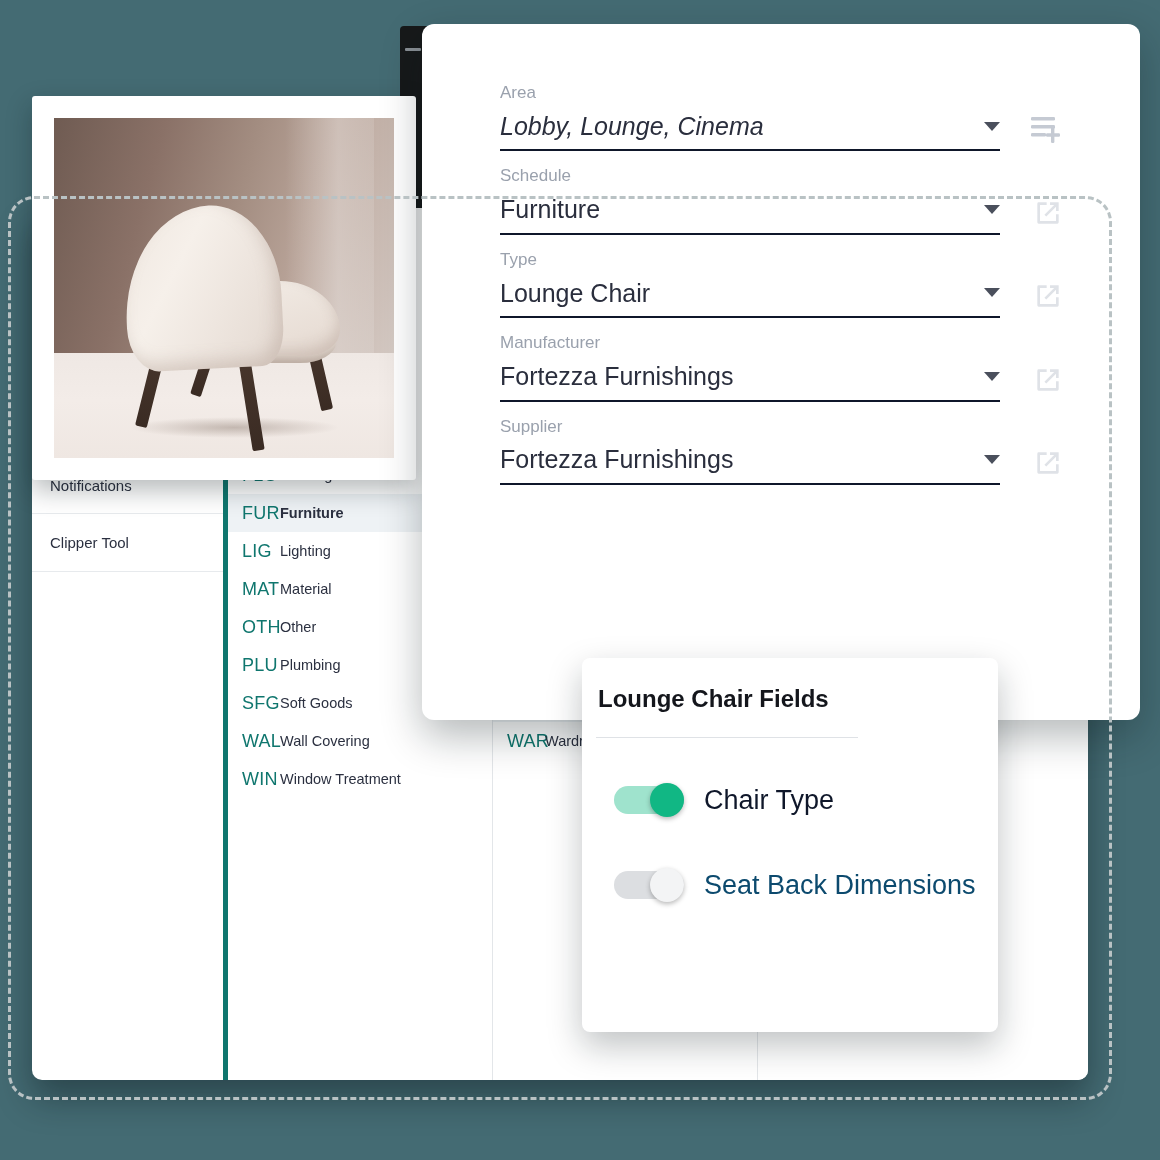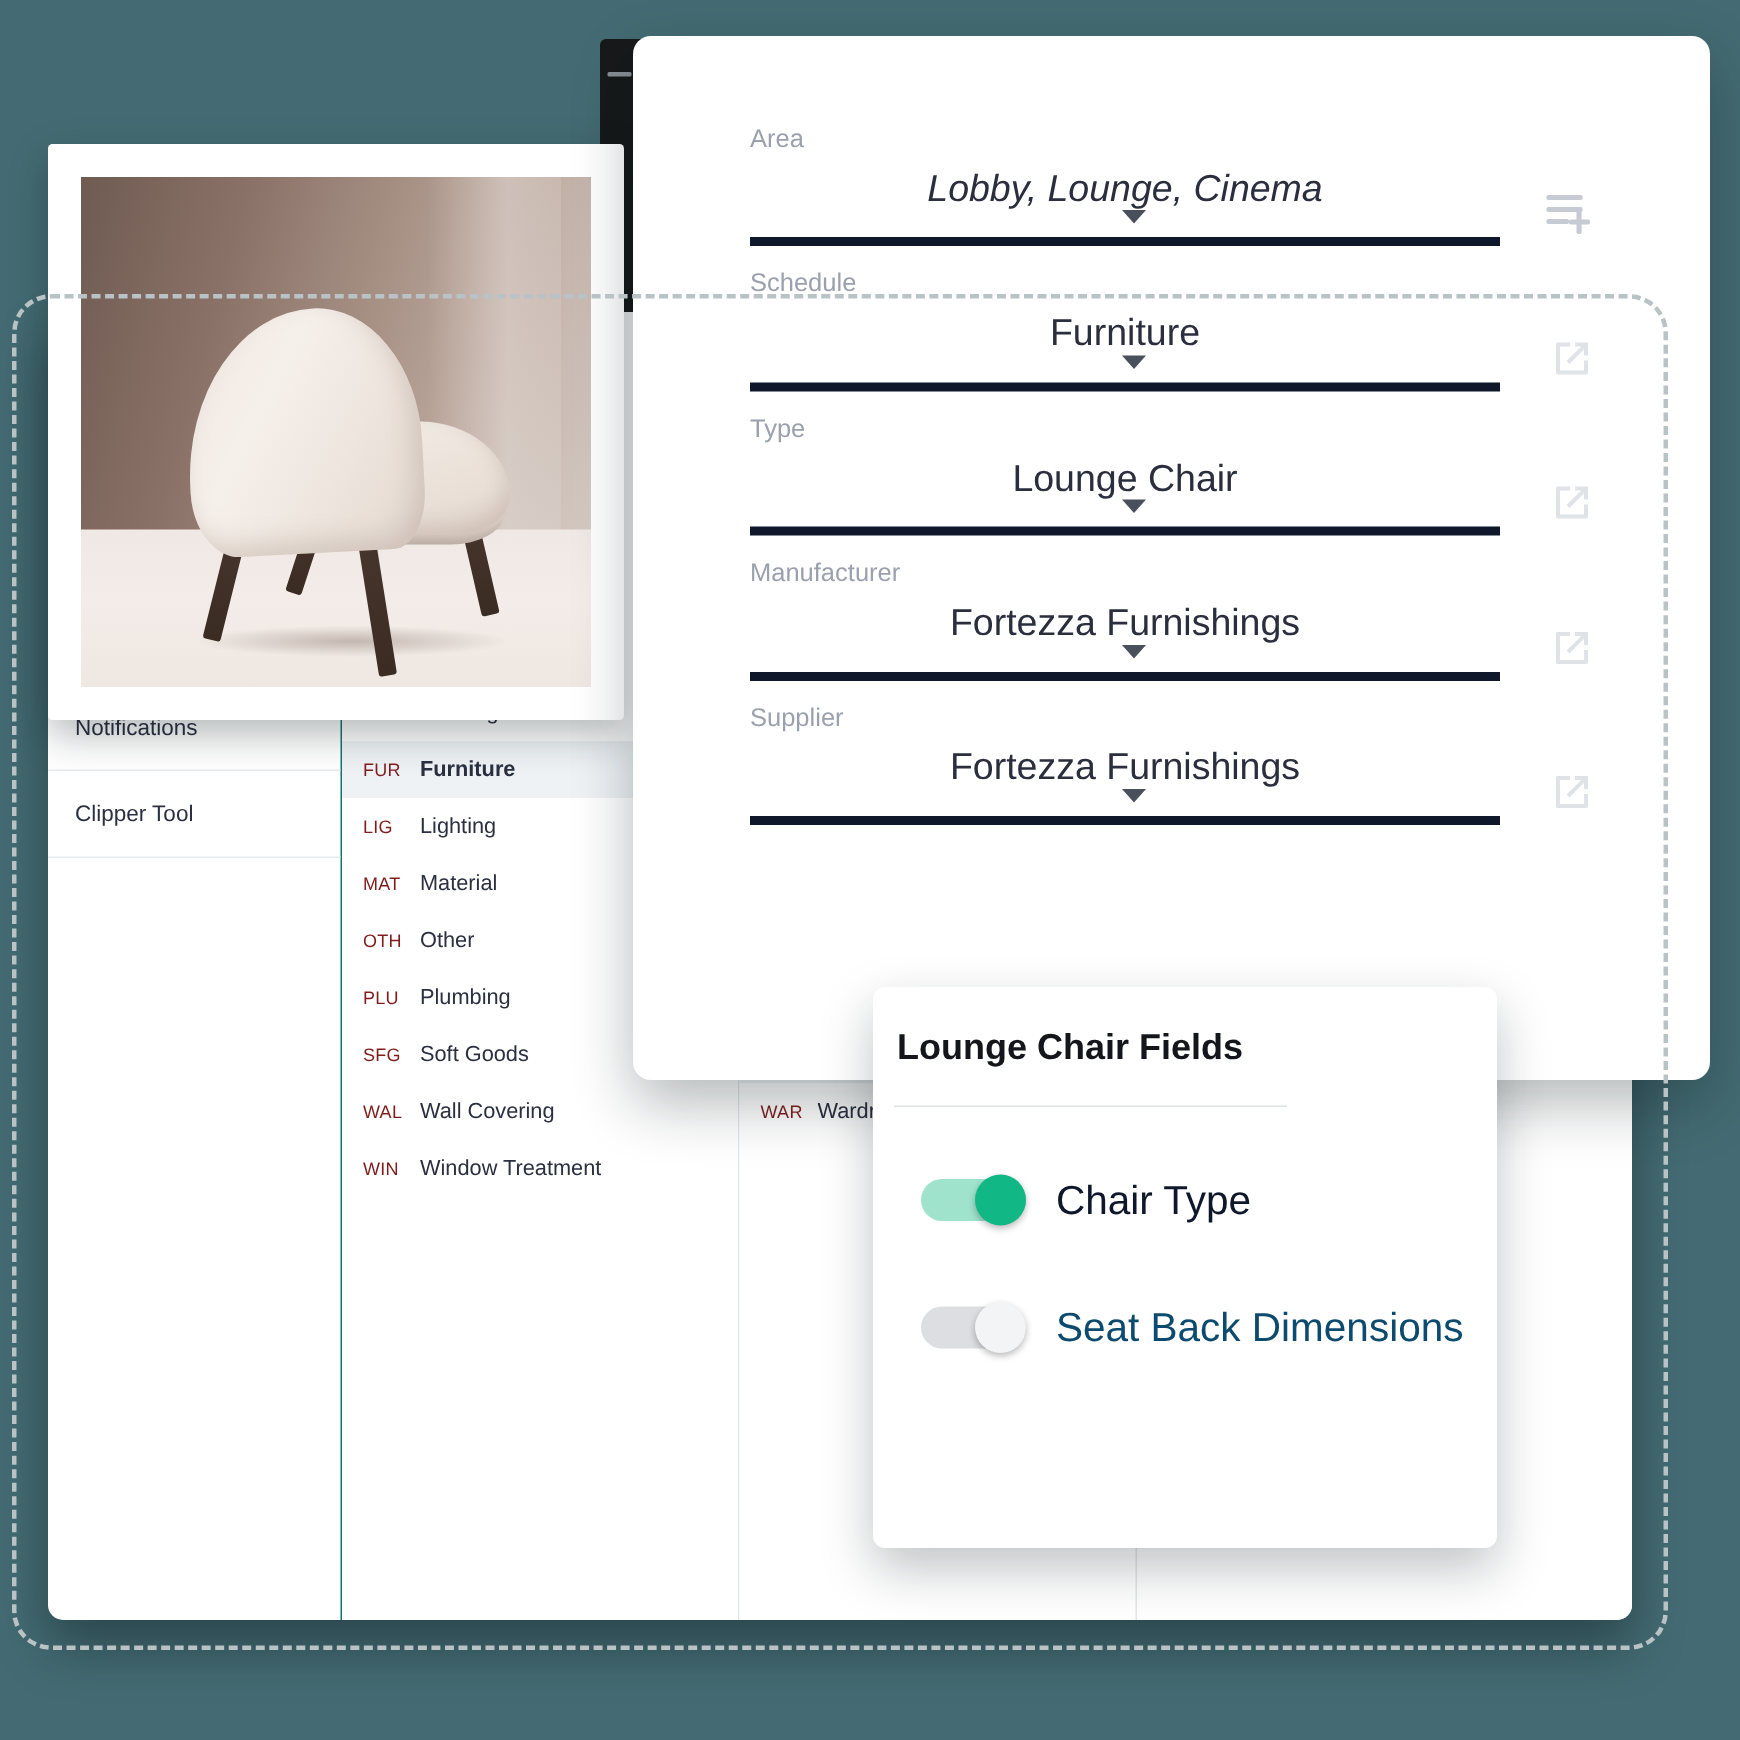--- a/index.html
+++ b/index.html
@@ -61,21 +61,21 @@
     border-radius: 10px;
     box-shadow: 0 18px 34px rgba(10,22,26,0.42);
     overflow: hidden;
     display: flex;
   }
 
   
   #app-nav {
     width: 196px;
     flex: 0 0 196px;
-    border-right: 1px solid #0f766e;
+    border-right: 5px solid #0f766e;
     box-sizing: border-box;
     padding-top: 248px;
   }
   .nav-item {
     height: 58px;
     line-height: 58px;
     padding-left: 18px;
     font-size: 15px;
     color: #2b3040;
     border-bottom: 1px solid #e7eaed;
@@ -114,22 +114,22 @@
     align-items: center;
     font-size: 14.5px;
     box-sizing: border-box;
   }
   .list-row.selected { background: #eef2f5; }
   .row-code {
     width: 52px;
     flex: 0 0 52px;
     padding-left: 14px;
     box-sizing: border-box;
-    color: #7f1d1d;
-    font-size: 12px;
+    color: #0f766e;
+    font-size: 18px;
     letter-spacing: 0.2px;
   }
   .row-label {
     color: #2b3040;
     white-space: nowrap;
     overflow: hidden;
   }
   .list-row.selected .row-label { font-weight: 700; }
 
   
@@ -250,23 +250,22 @@
   }
   .field-label {
     font-size: 17px;
     color: #9aa1ad;
     margin-bottom: 9px;
     line-height: 1.1;
   }
   .field-control {
     display: flex;
     align-items: center;
-    border-bottom: 6px solid #0f172a;
+    border-bottom: 2px solid #0f172a;
     padding-bottom: 9px;
-    flex-direction: column;
   }
   .field-value {
     flex: 1 1 auto;
     font-size: 25px;
     color: #2a2e3d;
     line-height: 1.15;
     white-space: nowrap;
   }
   .field-value.italic { font-style: italic; }
   .caret {

